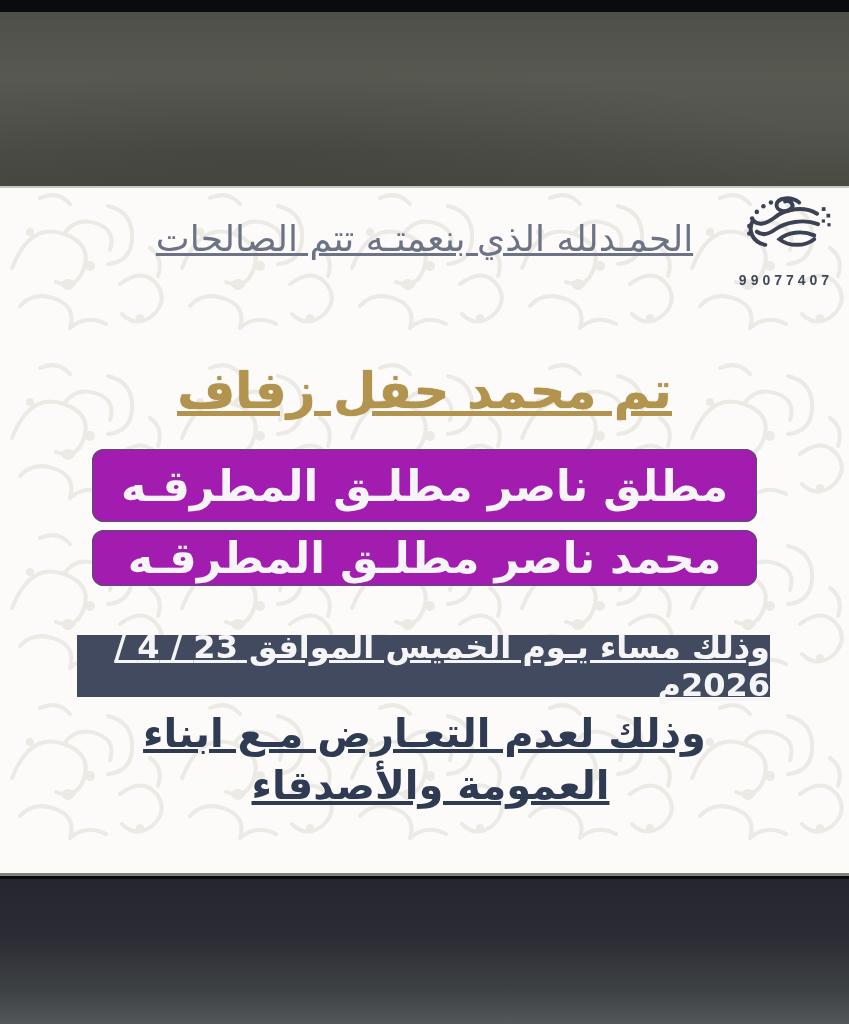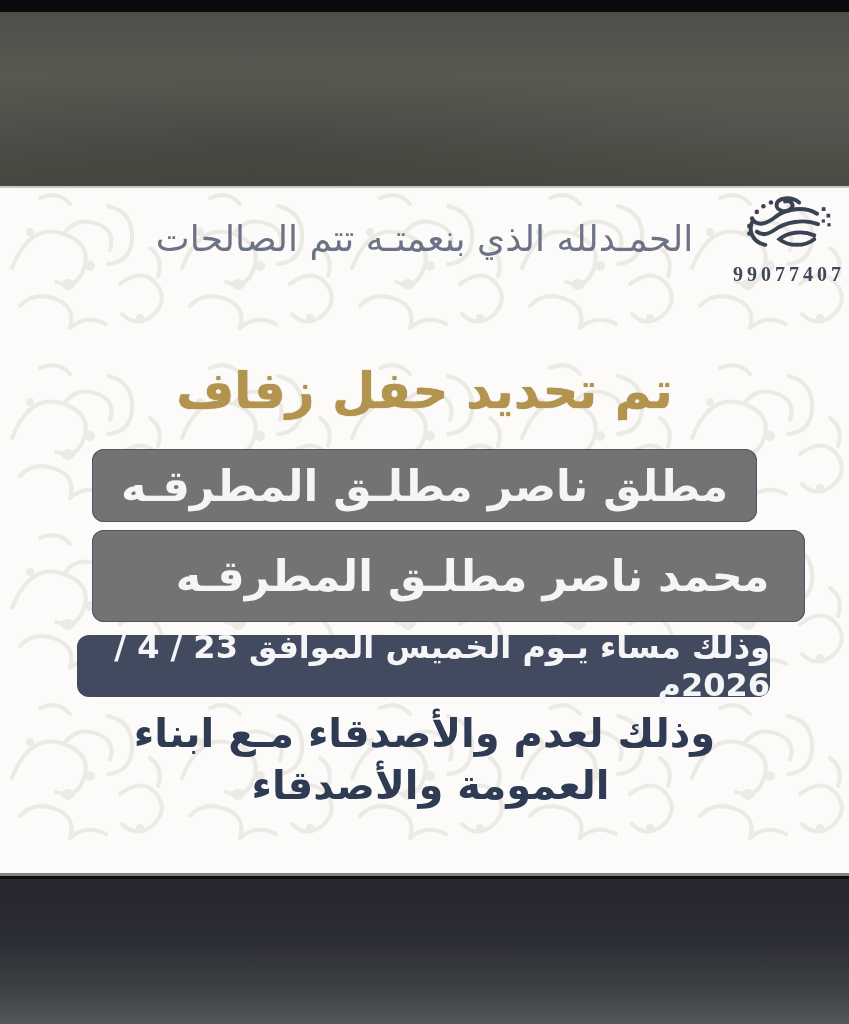--- a/index.html
+++ b/index.html
@@ -23,48 +23,48 @@
   .card{
     position:absolute;left:0;top:186px;width:849px;height:690px;
     background:#fcfbf9;box-sizing:border-box;
     border-top:2px solid #c9c9c3;border-bottom:3px solid #82827b;
     direction:rtl;
   }
   .pattern-svg{position:absolute;inset:0;width:100%;height:100%;}
   .card-content{position:absolute;inset:0;}
   .t{
     position:absolute;left:0;width:100%;text-align:center;
-    direction:rtl;unicode-bidi:plaintext;
+    direction:rtl;unicode-bidi:plaintext;text-decoration:underline;
   }
   .blessing{top:26px;font-size:36px;line-height:50px;color:#6d7386;font-weight:400;}
   .tawakkul{top:100px;font-size:45px;line-height:56px;color:#2c3950;font-weight:700;}
   .announcement{top:172px;font-size:50px;line-height:62px;color:#b2944e;font-weight:700;
     text-shadow:0 0 1px #9c7f3e;}
   .name-box{
-    position:absolute;left:92px;width:665px;background:#737373;border-radius:12px;
+    position:absolute;left:92px;width:665px;background:#a21caf;border-radius:12px;
     display:flex;align-items:center;justify-content:center;
     color:#f5f5f7;font-weight:700;font-size:43px;
     box-shadow:inset 0 0 0 1px #4c556a;
   }
   .name-box.first{top:261px;height:73px;}
-  .name-box.second{top:342px;height:92px;padding-left:48px;}
+  .name-box.second{top:342px;height:56px;}
   .date-box{
     position:absolute;left:77px;width:693px;top:447px;height:62px;
-    background:#414a5f;border-radius:12px;
+    background:#414a5f;border-radius:0;
     display:flex;align-items:center;justify-content:flex-end;
-    color:#f5f5f7;font-weight:700;font-size:32px;
+    color:#f5f5f7;font-weight:700;font-size:32px;text-decoration:underline;
   }
   .note1{top:518px;font-size:40px;line-height:54px;color:#2e3b53;font-weight:700;}
   .note2{top:570px;font-size:40px;line-height:54px;color:#2e3b53;font-weight:700;padding-left:6px;}
   .dua{top:638px;font-size:27px;line-height:38px;color:#b89d62;font-weight:700;}
   
   .brand{position:absolute;top:6px;right:10px;width:106px;text-align:center;}
   .brand .num{
-    margin-top:1px;font-size:20px;font-weight:700;color:#3f4759;
-    letter-spacing:4px;direction:ltr;font-family:Liberation Serif, serif;
+    margin-top:10px;font-size:14px;font-weight:700;color:#3f4759;
+    letter-spacing:4px;direction:ltr;font-family:Liberation Sans, sans-serif;
   }
   
   .bottom-band{
     position:absolute;left:0;top:879px;width:849px;height:145px;
     background:linear-gradient(180deg,#25262f 0%,#2a2b33 38%,#3d4043 75%,#54575a 100%);
   }
 </style>
 </head>
 <body>
 
@@ -122,35 +122,35 @@
             <rect x="88" y="27" width="3.4" height="3.4"></rect>
             <rect x="94" y="31" width="3.4" height="3.4"></rect>
           </g>
         </svg>
         <div class="num">99077407</div>
       </div>
 
       <div class="t blessing">الحمـدلله الذي بنعمتـه تتم الصالحات</div>
 
 
-      <div class="t announcement">تم تحديد حفل زفاف</div>
+      <div class="t announcement">تم محمد حفل زفاف</div>
 
       <div class="name-box first">
         <span>مطلق ناصر مطلـق المطرقـه</span>
       </div>
 
       <div class="name-box second">
         <span>محمد ناصر مطلـق المطرقـه</span>
       </div>
 
       <div class="date-box">
         <span>وذلك مساء يـوم الخميس الموافق 23 / 4 / 2026م</span>
       </div>
 
-      <div class="t note1">وذلك لعدم والأصدقاء مـع ابناء</div>
+      <div class="t note1">وذلك لعدم التعـارض مـع ابناء</div>
 
       <div class="t note2">العمومة والأصدقاء</div>
 
 
     </div>
   </div>
 
   <div class="bottom-band"></div>
 
 </div>

